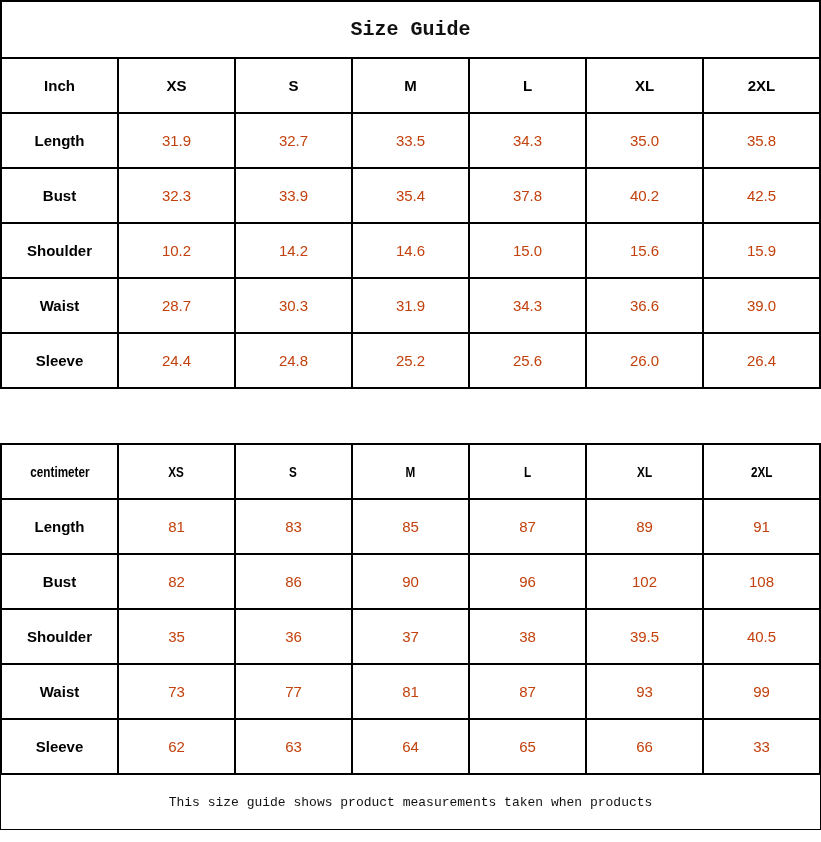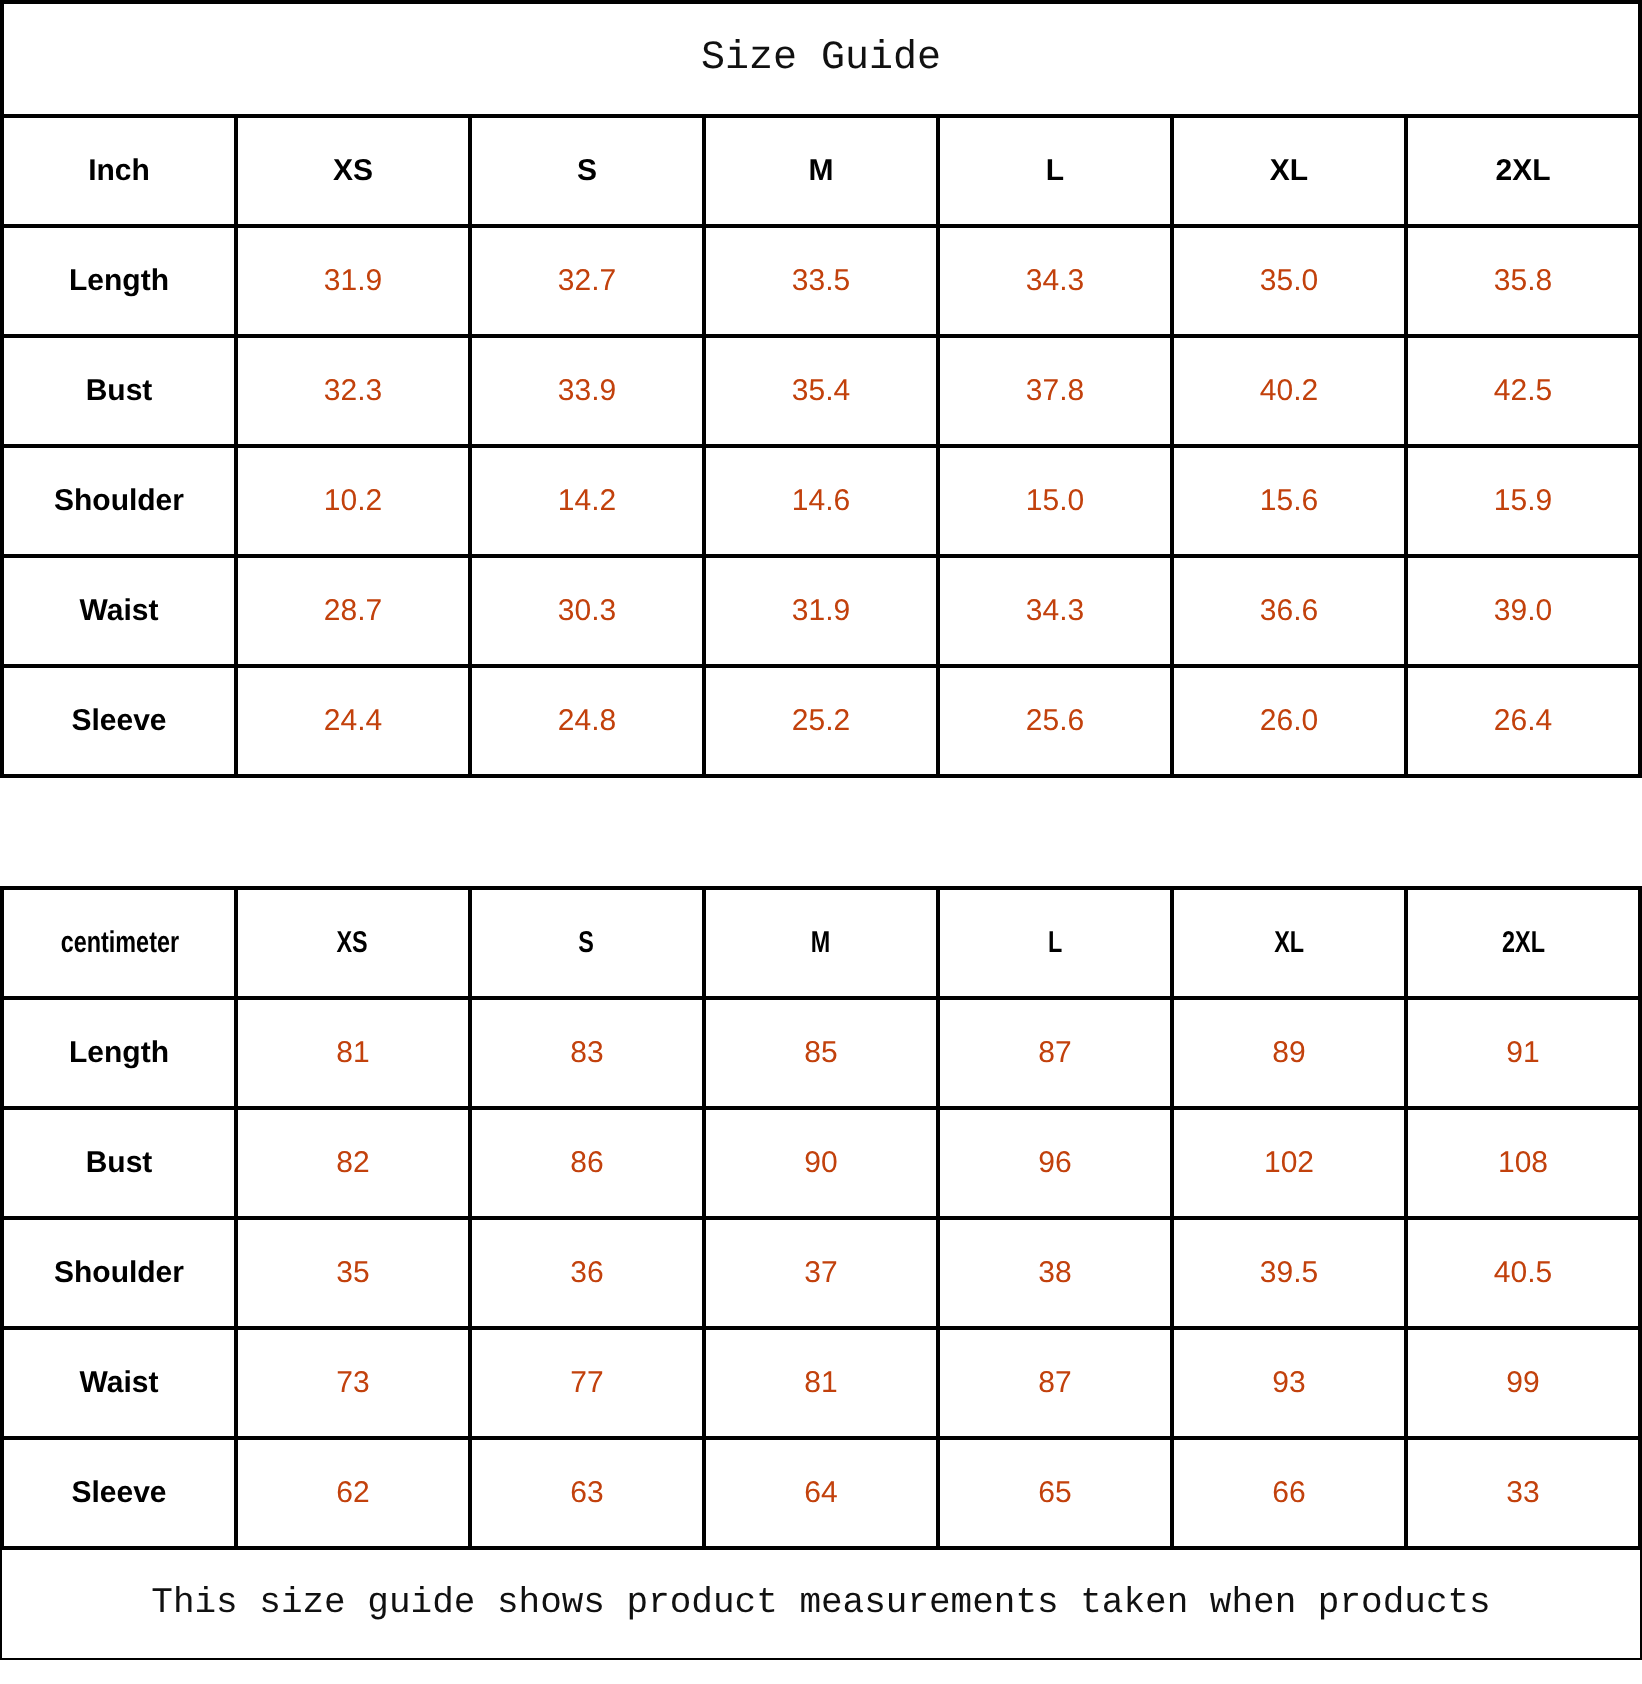--- a/index.html
+++ b/index.html
@@ -10,21 +10,21 @@
     color: #000;
   }
   .page { width: 821px; height: 842px; background: #fff; }
 
   .title-box {
     height: 57px;
     border: 2px solid #000;
     border-bottom: none;
     display: flex; align-items: center; justify-content: center;
     font-family: "Liberation Mono", "DejaVu Sans Mono", monospace;
-    font-size: 20px; font-weight: normal; color: #111;
+    font-size: 20px; font-weight: bold; color: #111;
   }
 
   table.size-table {
     width: 821px;
     border-collapse: collapse;
     table-layout: fixed;
     padding-left: 12px;
   }
   table.size-table th,
   table.size-table td {
@@ -44,21 +44,21 @@
 
   .gap-row { height: 54px; background: #fff; }
 
   .footer-box {
     height: 55px;
     border: 1px solid #000;
     border-top: none;
     display: flex; flex-direction: column;
     align-items: center; justify-content: center;
     font-family: "Liberation Mono", "DejaVu Sans Mono", monospace;
-    font-size: 18px; line-height: 19px; color: #111;
+    font-size: 13px; line-height: 19px; color: #111;
     text-align: left;
   }
 </style>
 </head>
 <body>
 
 <div class="page">
 
   <div class="title-box">
     <span>Size Guide</span>

